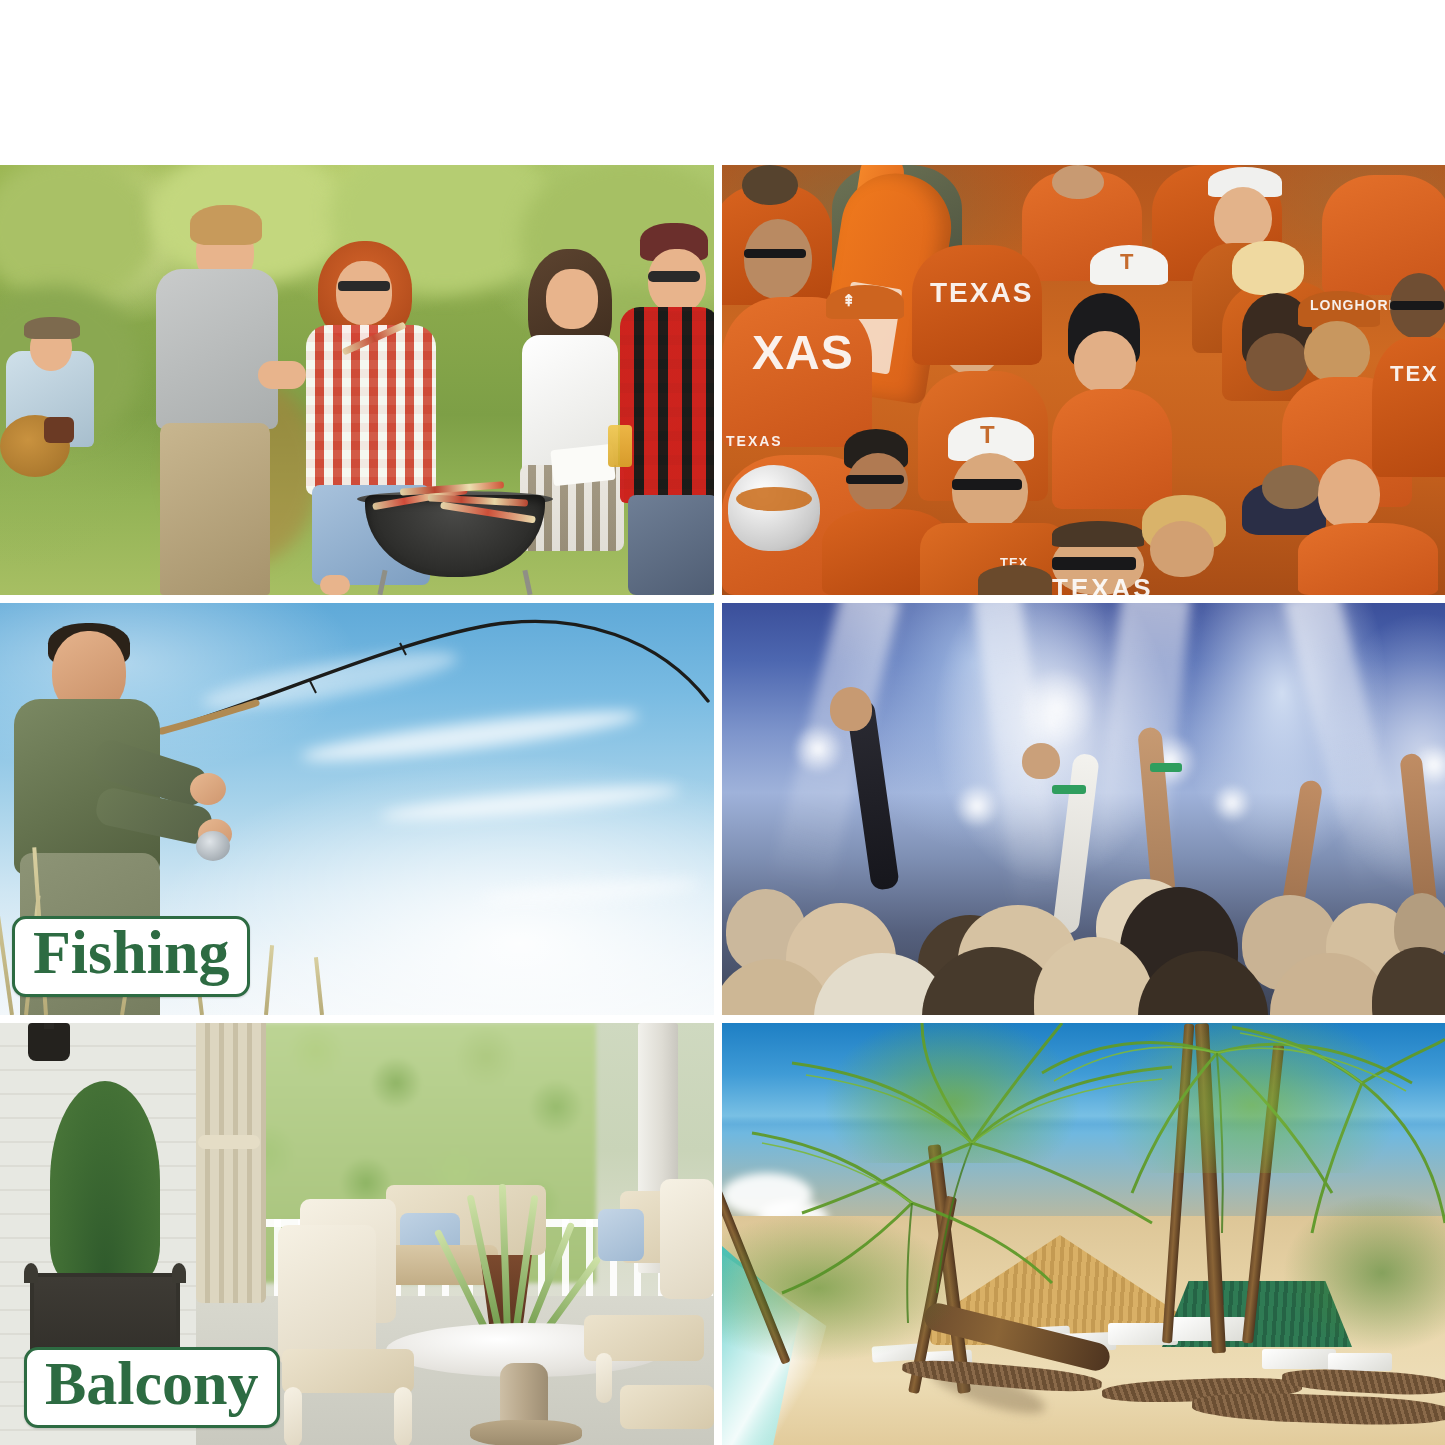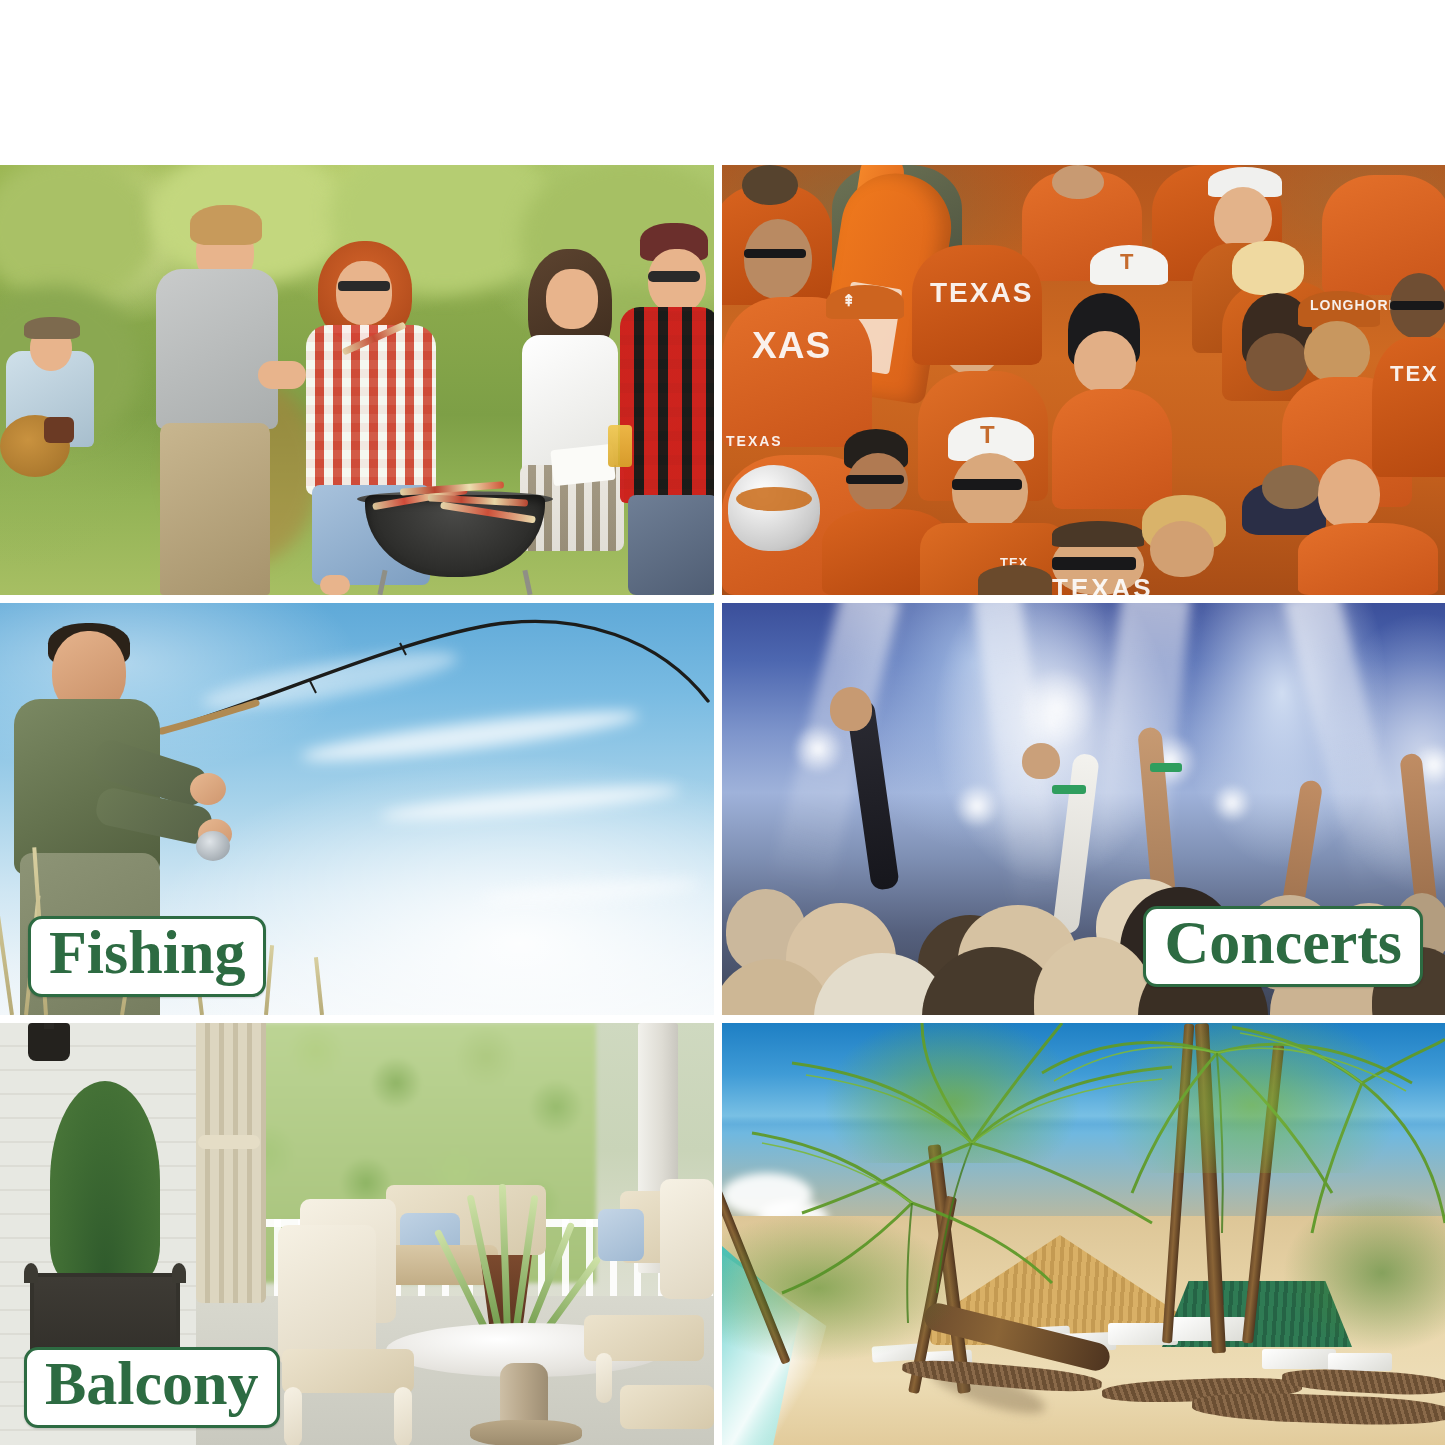--- a/index.html
+++ b/index.html
@@ -50,21 +50,21 @@
     font-family:"Liberation Serif","DejaVu Serif",serif;
     font-weight:bold;
     line-height:1.02;
     text-align:center;
     box-sizing:border-box;
     z-index:20;
     box-shadow:0 1px 2px rgba(0,0,0,.18);
     white-space:pre-line;
   }
   .badge.one-line{font-size:62px;padding:2px 18px 10px;}
-  .b-fishing  {left:28px; bottom:18px;}
+  .b-fishing  {left:12px; bottom:18px;}
   .b-concerts {right:22px; bottom:28px;}
   .b-balcony  {left:24px; bottom:18px;}
   .b-beach    {right:22px; bottom:14px;}
 
   
   .camping{
     background:
       radial-gradient(ellipse 150px 130px at 120px 70px, rgba(244,248,180,.85), rgba(244,248,180,0) 70%),
       radial-gradient(ellipse 200px 160px at 380px 40px, rgba(226,240,150,.7), rgba(226,240,150,0) 70%),
       radial-gradient(ellipse 240px 200px at 640px 60px, rgba(210,235,160,.75), rgba(210,235,160,0) 72%),
@@ -384,21 +384,21 @@
       <div class="sp-head" style="left:492px;top:22px;width:58px;height:62px;background:#e3b38a;"></div>
       <div class="sp-body" style="left:470px;top:78px;width:100px;height:110px;background:linear-gradient(150deg,#cb641f,#a94c12);border-radius:40% 40% 8% 8%;"></div>
 
       <div class="sp-foam-finger"></div>
       <div class="sp-foam"></div>
       <div class="sp-foam-label"></div>
 
       <div class="sp-head" style="left:22px;top:54px;width:68px;height:80px;background:#b98a62;"></div>
       <div class="sp-glasses" style="left:22px;top:84px;width:62px;"></div>
       <div class="sp-body sp-shirt" style="left:0px;top:132px;width:150px;height:150px;"></div>
-      <div class="sp-txt" style="left:30px;top:160px;font-size:37px;">XAS</div>
+      <div class="sp-txt" style="left:30px;top:160px;font-size:48px;">XAS</div>
       <div class="sp-cap" style="left:104px;top:120px;width:78px;height:34px;background:#cd641f;"></div>
       <div class="sp-txt" style="left:120px;top:126px;font-size:16px;">⇞</div>
 
       <div class="sp-head" style="left:218px;top:134px;width:64px;height:76px;background:#dcab80;"></div>
       <div class="sp-glasses" style="left:218px;top:164px;width:58px;"></div>
       <div class="sp-body" style="left:196px;top:206px;width:130px;height:130px;background:linear-gradient(150deg,#e06f27,#bd5215);border-radius:40% 40% 8% 8%;"></div>
 
       <div class="sp-body sp-shirt2" style="left:190px;top:80px;width:130px;height:120px;"></div>
       <div class="sp-txt" style="left:208px;top:112px;font-size:28px;letter-spacing:2px;">TEXAS</div>
 
@@ -527,21 +527,20 @@
       <div class="cnc-head" style="left:672px;top:290px;width:56px;height:70px;background:#b39d7f;"></div>
 
       <div class="cnc-head" style="left:-10px;top:356px;width:120px;height:120px;background:#cdb795;"></div>
       <div class="cnc-head" style="left:92px;top:350px;width:136px;height:130px;background:#e3dccb;"></div>
       <div class="cnc-head" style="left:200px;top:344px;width:140px;height:140px;background:#473a2c;"></div>
       <div class="cnc-head" style="left:312px;top:334px;width:120px;height:130px;background:#d9c6a6;"></div>
       <div class="cnc-head" style="left:416px;top:348px;width:130px;height:130px;background:#3a2f24;"></div>
       <div class="cnc-head" style="left:548px;top:350px;width:120px;height:120px;background:#cbb392;"></div>
       <div class="cnc-head" style="left:650px;top:344px;width:96px;height:110px;background:#4a3c2d;"></div>
 
-      <div class="badge one-line b-concerts">Concerts</div>
     </div>
 
     <div class="cell balcony">
       <div class="bal-foliage"></div>
       <div class="bal-rail"></div>
       <div class="bal-floor"></div>
       <div class="bal-wall"></div>
       <div class="bal-curtain"></div>
       <div style="position:absolute;left:198px;top:112px;width:62px;height:14px;background:#e5ddc6;border-radius:7px;"></div>
       <div class="bal-col"></div>

